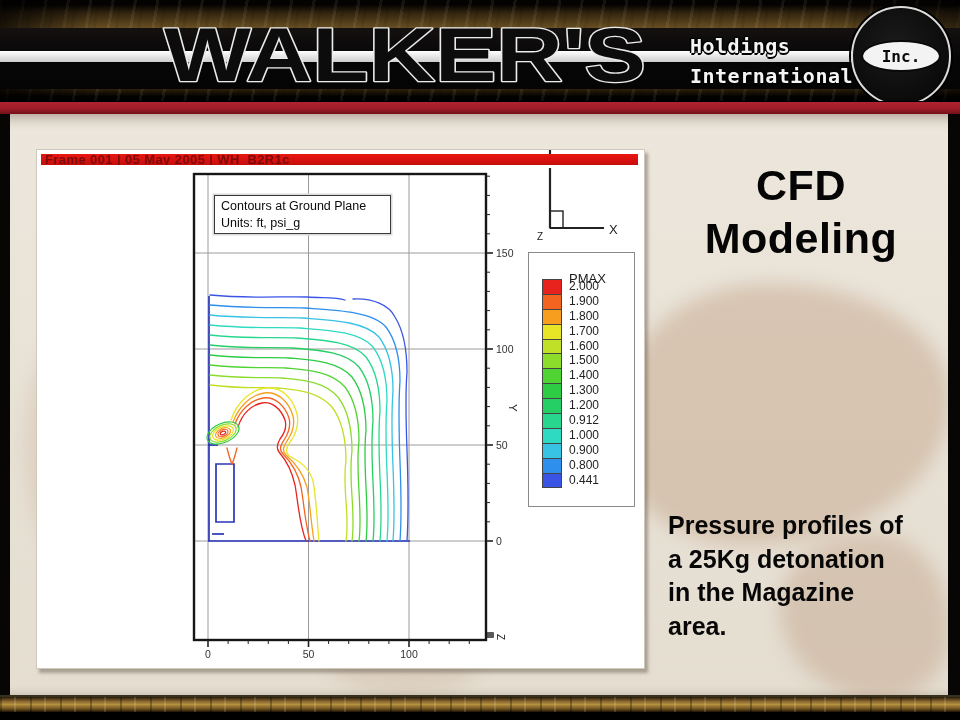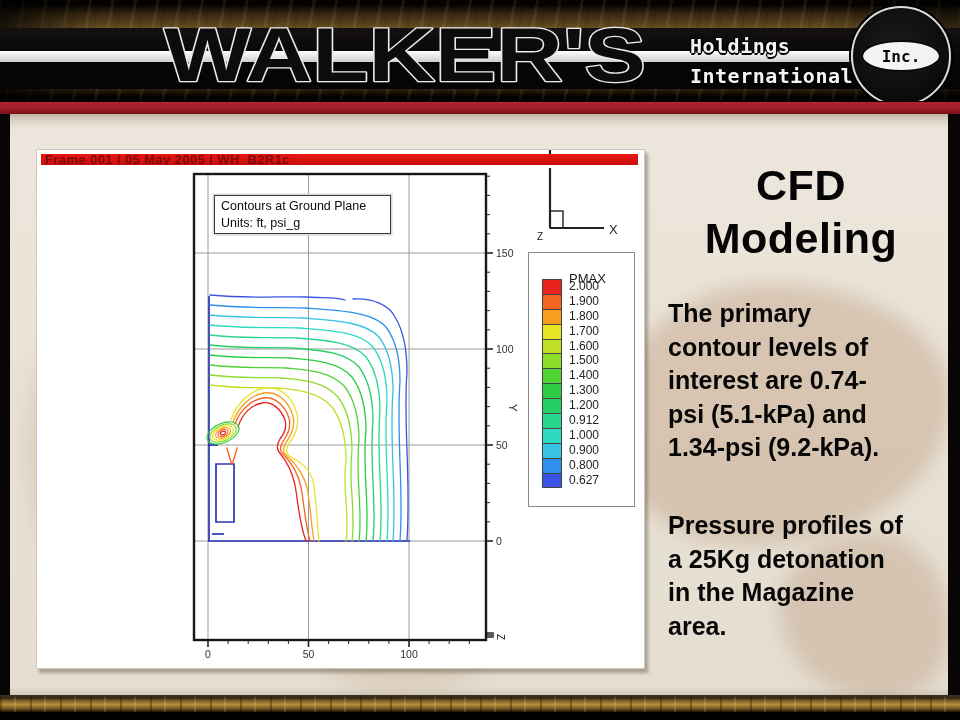--- a/index.html
+++ b/index.html
@@ -275,37 +275,30 @@
             <div class="lrow">
               <div class="lcell" style="background: rgb(56, 194, 228);"></div>
               <div class="llab">0.900</div>
             </div>
             <div class="lrow">
               <div class="lcell" style="background: rgb(47, 143, 236);"></div>
               <div class="llab">0.800</div>
             </div>
             <div class="lrow">
               <div class="lcell" style="background: rgb(58, 85, 230);"></div>
-              <div class="llab">0.627</div>
+              <div class="llab">0.441</div>
             </div>
           </div>
       </div>
     </div>
 
     <div class="rcol">
       <div class="title">
         <div>CFD</div>
         <div>Modeling</div>
-      </div>
-      <div class="para p1">
-        <div>The primary</div>
-        <div>contour levels of</div>
-        <div>interest are 0.74-</div>
-        <div>psi (5.1-kPa) and</div>
-        <div>1.34-psi (9.2-kPa).</div>
       </div>
       <div class="para p2">
         <div>Pressure profiles of</div>
         <div>a 25Kg detonation</div>
         <div>in the Magazine</div>
         <div>area.</div>
       </div>
     </div>
   </div>
 

